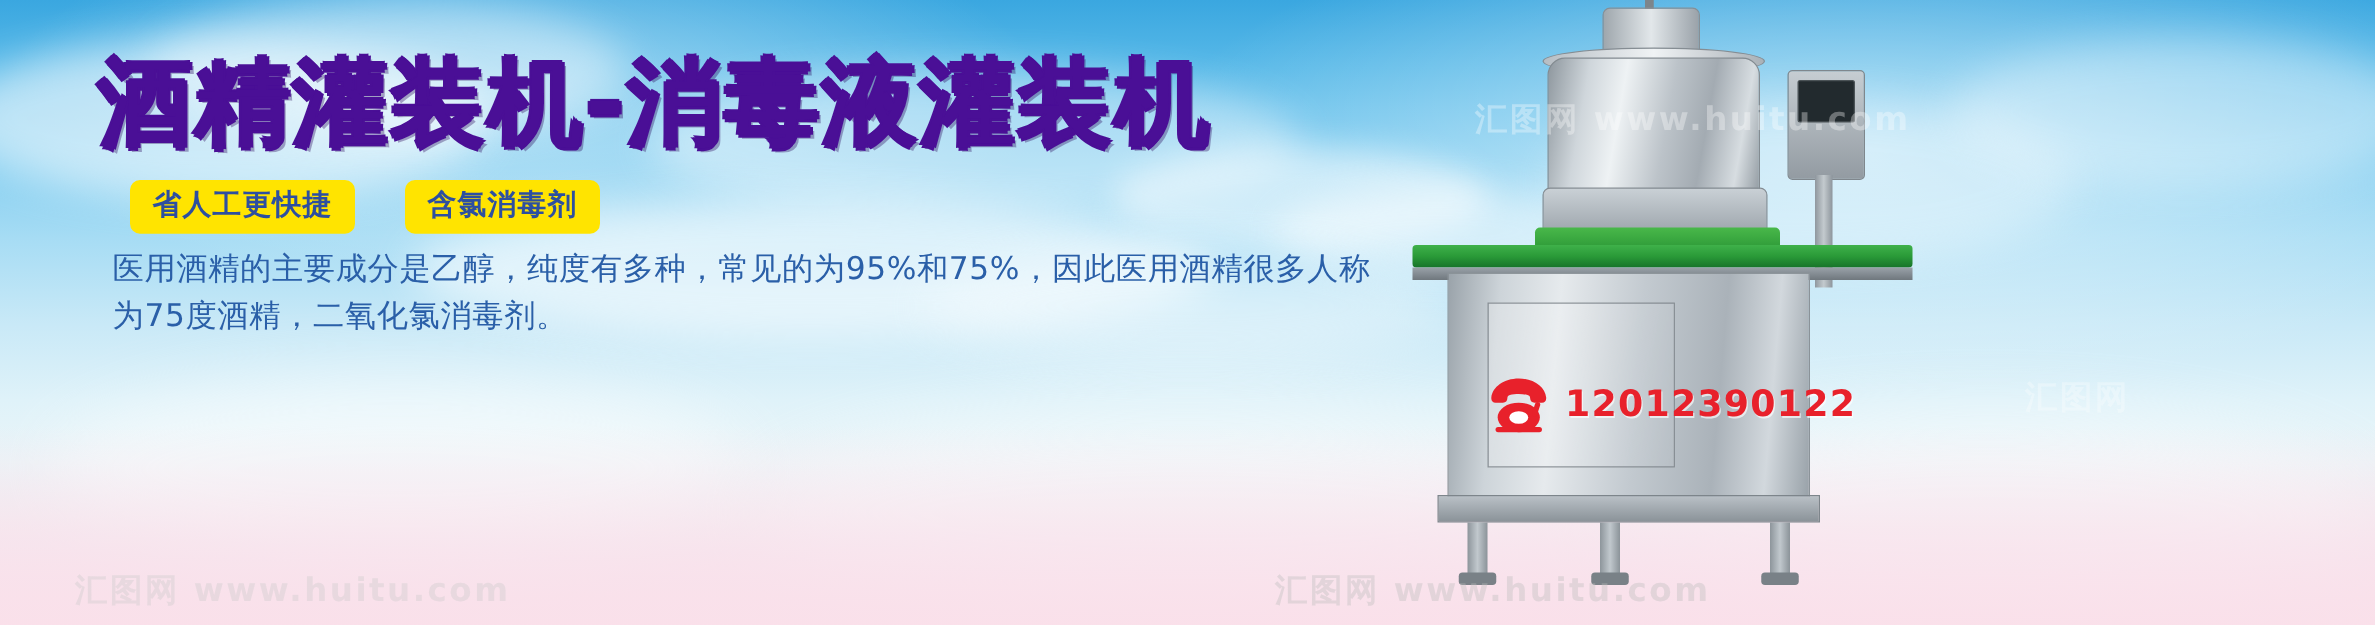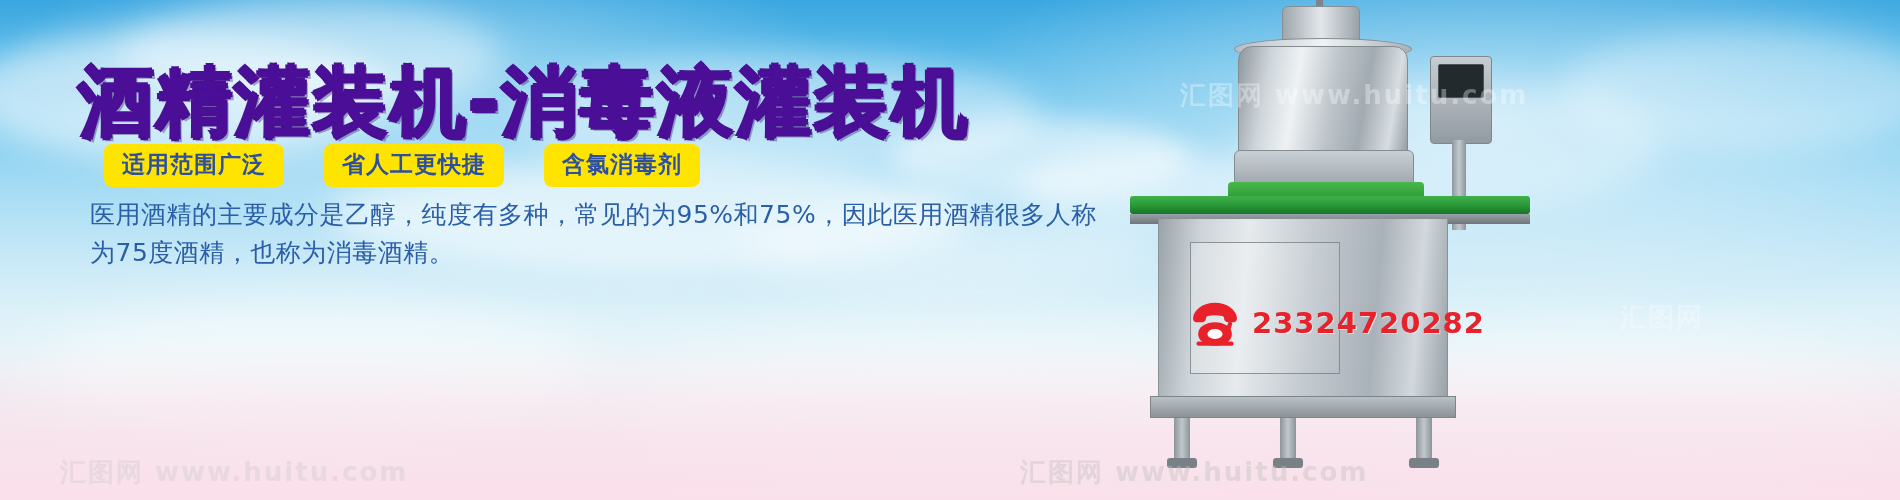--- a/index.html
+++ b/index.html
@@ -62,21 +62,21 @@
     white-space:nowrap;
   }
   .wm.w1 { left:60px;   top:455px; color:rgba(200,200,200,0.35); }
   .wm.w2 { left:1020px; top:455px; color:rgba(190,190,190,0.38); }
   .wm.w3 { left:1180px; top:78px;  color:rgba(255,255,255,0.34); }
   .wm.w4 { left:1620px; top:300px; color:rgba(255,255,255,0.30); }
 
   
   #title {
     position:absolute;
-    left:78px; top:64px;
+    left:78px; top:44px;
     font-family:"DejaVu Sans","Liberation Sans",sans-serif;
     font-size:76px;
     font-weight:bold;
     color:#4a0f96;
     letter-spacing:2px;
     line-height:1.0;
     white-space:nowrap;
     text-shadow:
        2px 0 0 #4a0f96, -2px 0 0 #4a0f96,
        0 2px 0 #4a0f96, 0 -2px 0 #4a0f96,
@@ -268,37 +268,36 @@
   </div>
 
   <div class="wm w3">汇图网 www.huitu.com</div>
   <div class="wm w4">汇图网</div>
   <div class="wm w1">汇图网 www.huitu.com</div>
   <div class="wm w2">汇图网 www.huitu.com</div>
 
   <div id="title">酒精灌装机-消毒液灌装机</div>
 
   <div id="tags">
-    <div class="tag">适用范围广泛</div>
     <div class="tag">省人工更快捷</div>
     <div class="tag">含氯消毒剂</div>
   </div>
 
   <div id="copy">
-    <p class="para1">医用酒精的主要成分是乙醇，纯度有多种，常见的为95%和75%，因此医用酒精很多人称为75度酒精，也称为消毒酒精。</p>
+    <p class="para1">医用酒精的主要成分是乙醇，纯度有多种，常见的为95%和75%，因此医用酒精很多人称为75度酒精，二氧化氯消毒剂。</p>
   </div>
 
   <div id="phone">
     <svg id="phone-icon" viewBox="0 0 64 64">
       <g fill="#e8212b">
         <path d="M32 8C18 8 7 16 6 26c-.3 3 1.4 5 4 5h7c2.6 0 4.2-1.8 4.2-4.2 0-1.6.9-2.6 2.4-3 2.5-.7 5.4-1 8.4-1s5.9.3 8.4 1c1.5.4 2.4 1.4 2.4 3 0 2.4 1.6 4.2 4.2 4.2h7c2.6 0 4.3-2 4-5C57 16 46 8 32 8z"></path>
         <ellipse cx="32" cy="45" rx="20" ry="14"></ellipse>
       </g>
       <ellipse cx="32" cy="45" rx="9" ry="6" fill="#ffffff"></ellipse>
       <rect x="10" y="54" width="44" height="5" rx="2.5" fill="#e8212b"></rect>
       <rect x="46" y="30" width="5" height="14" rx="2.5" fill="#e8212b" transform="rotate(18 48 37)"></rect>
     </svg>
     <div class="phone-nums">
-      <span class="phone-num">23324720282</span>
+      <span class="phone-num">12012390122</span>
     </div>
   </div>
 
 </div>
 
 </body></html>

